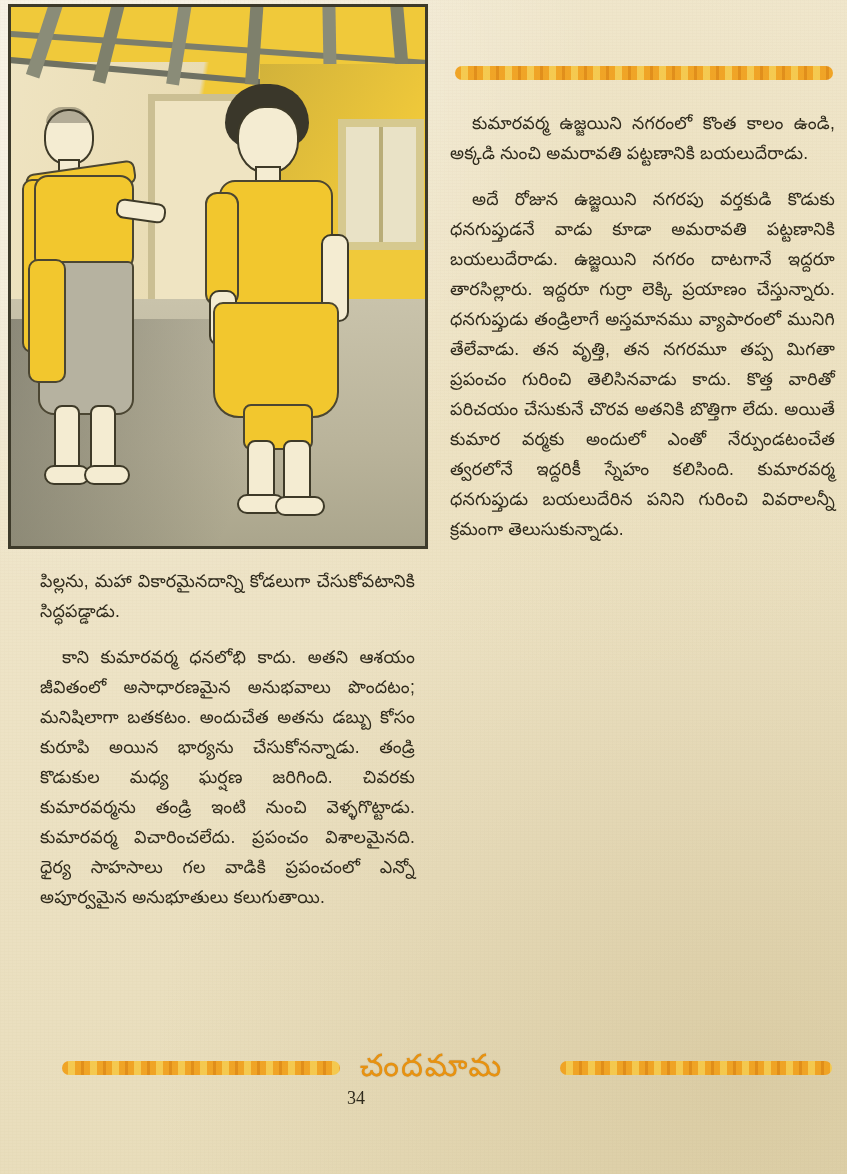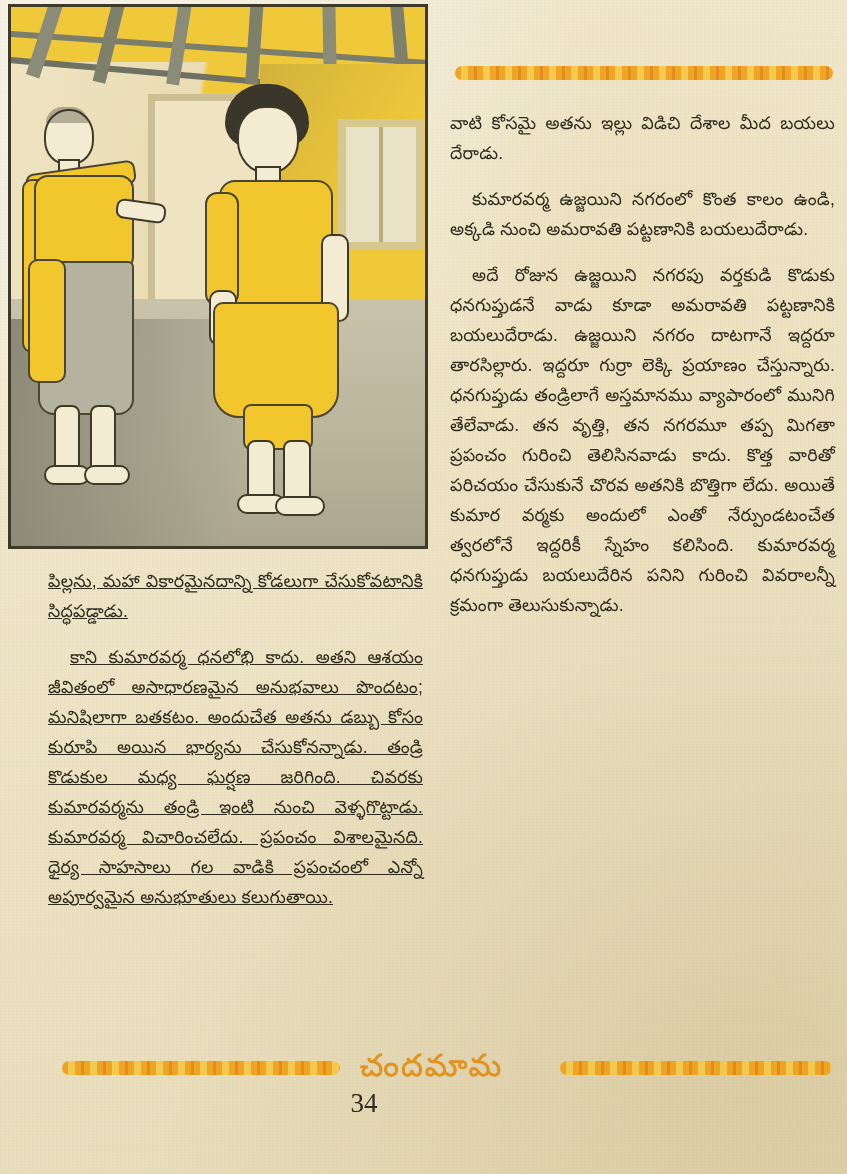--- a/index.html
+++ b/index.html
@@ -183,24 +183,23 @@
   }
   .col p {
     margin: 0 0 0 0;
     text-align: justify;
     text-justify: inter-word;
   }
   .col p + p { margin-top: 16px; }
   .col p.indent { text-indent: 22px; }
 
   .col-left {
-    left: 48px;
+    left: 40px;
     top: 566px;
     width: 375px;
-    text-decoration: underline;
   }
   .col-right {
     left: 450px;
     top: 108px;
     width: 385px;
   }
 
   
   .magazine-title {
     position: absolute;
@@ -209,25 +208,25 @@
     width: 847px;
     text-align: center;
     font-size: 31px;
     color: #e8920f;
     letter-spacing: 2px;
     font-family: "Liberation Sans", sans-serif;
     text-shadow: 0 0 1px rgba(120,70,0,0.5);
   }
   .page-number {
     position: absolute;
-    left: 8px;
+    left: 0;
     top: 1088px;
     width: 712px;
     text-align: center;
-    font-size: 27px;
+    font-size: 18px;
     color: #2f2a1c;
     font-family: "Liberation Serif", serif;
   }
 </style>
 </head>
 <body>
 
 <div class="page">
   <div class="grain"></div>
 
@@ -294,20 +293,19 @@
   <div class="ornament right-top"></div>
   <div class="ornament foot-left"></div>
   <div class="ornament foot-right"></div>
 
   <div class="col col-left">
     <p>పిల్లను, మహా వికారమైనదాన్ని కోడలుగా చేసుకోవటానికి సిద్ధపడ్డాడు.</p>
     <p class="indent">కాని కుమారవర్మ ధనలోభి కాదు. అతని ఆశయం జీవితంలో అసాధారణమైన అనుభవాలు పొందటం; మనిషిలాగా బతకటం. అందుచేత అతను డబ్బు కోసం కురూపి అయిన భార్యను చేసుకోనన్నాడు. తండ్రి కొడుకుల మధ్య ఘర్షణ జరిగింది. చివరకు కుమారవర్మను తండ్రి ఇంటి నుంచి వెళ్ళగొట్టాడు. కుమారవర్మ విచారించలేదు. ప్రపంచం విశాలమైనది. ధైర్య సాహసాలు గల వాడికి ప్రపంచంలో ఎన్నో అపూర్వమైన అనుభూతులు కలుగుతాయి.</p>
   </div>
 
   <div class="col col-right">
-    <p>వాటి కోసమై అతను ఇల్లు విడిచి దేశాల మీద బయలు దేరాడు.</p>
     <p class="indent">కుమారవర్మ ఉజ్జయిని నగరంలో కొంత కాలం ఉండి, అక్కడి నుంచి అమరావతి పట్టణానికి బయలుదేరాడు.</p>
     <p class="indent">అదే రోజున ఉజ్జయిని నగరపు వర్తకుడి కొడుకు ధనగుప్తుడనే వాడు కూడా అమరావతి పట్టణానికి బయలుదేరాడు. ఉజ్జయిని నగరం దాటగానే ఇద్దరూ తారసిల్లారు. ఇద్దరూ గుర్రా లెక్కి ప్రయాణం చేస్తున్నారు. ధనగుప్తుడు తండ్రిలాగే అస్తమానము వ్యాపారంలో మునిగి తేలేవాడు. తన వృత్తి, తన నగరమూ తప్ప మిగతా ప్రపంచం గురించి తెలిసినవాడు కాదు. కొత్త వారితో పరిచయం చేసుకునే చొరవ అతనికి బొత్తిగా లేదు. అయితే కుమార వర్మకు అందులో ఎంతో నేర్పుండటంచేత త్వరలోనే ఇద్దరికీ స్నేహం కలిసింది. కుమారవర్మ ధనగుప్తుడు బయలుదేరిన పనిని గురించి వివరాలన్నీ క్రమంగా తెలుసుకున్నాడు.</p>
   </div>
 
   <div class="magazine-title">చందమామ</div>
   <div class="page-number">34</div>
 </div>
 
 </body></html>

